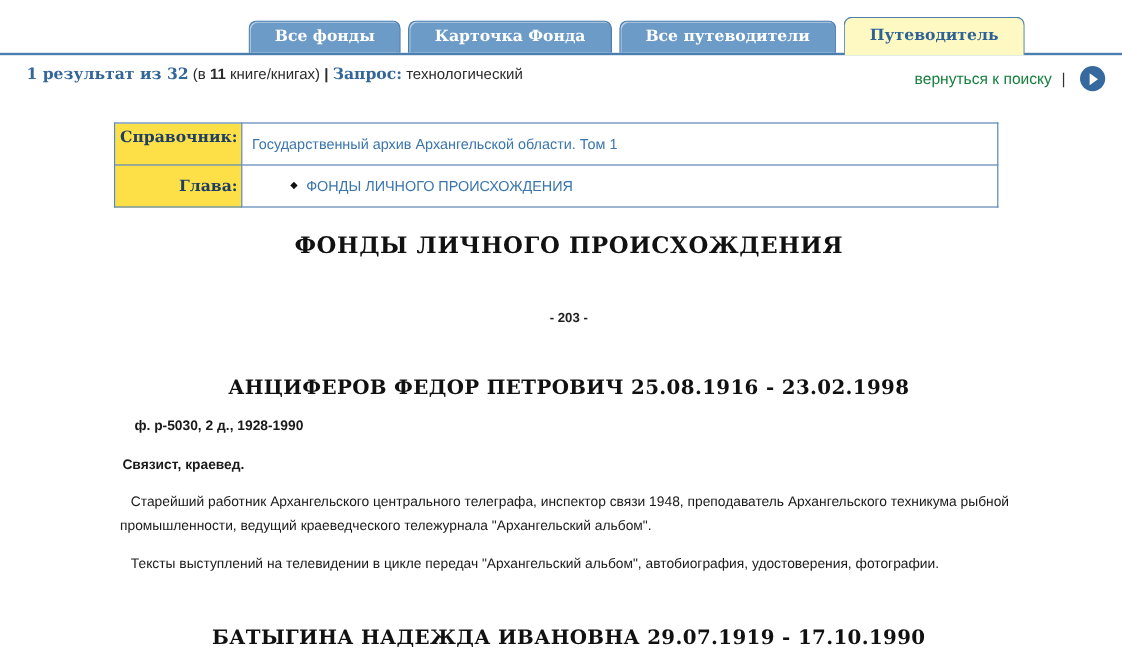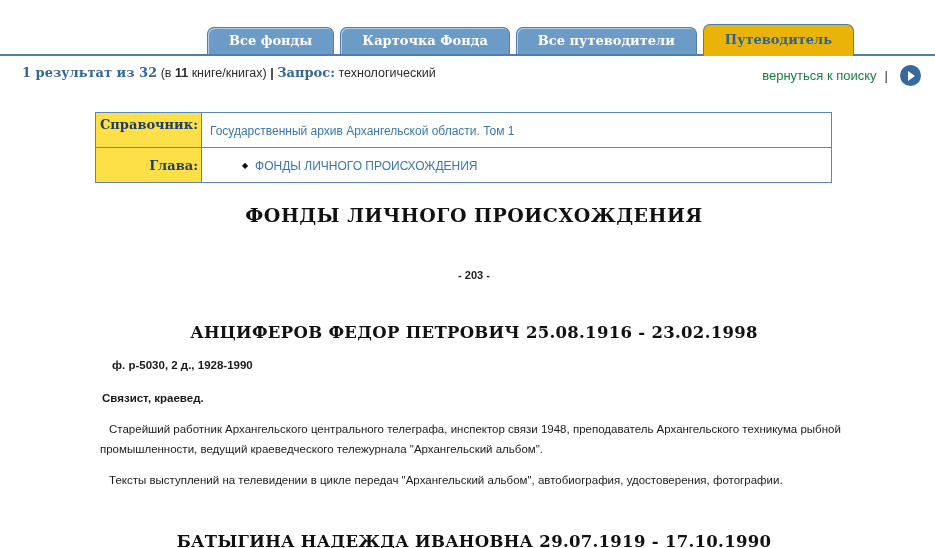--- a/index.html
+++ b/index.html
@@ -2,34 +2,34 @@
 <html><head>
 <meta charset="utf-8">
 <style>
   * { margin:0; padding:0; box-sizing:border-box; }
   html,body { width:935px; height:548px; overflow:hidden; background:#fff; }
   body { font-family:"Liberation Sans", sans-serif; color:#1a1a1a; }
 
   
   .tabbar {
     display:flex; align-items:flex-end; gap:6px;
-    padding-left:207px; height:56px;
+    padding-left:207px; height:46px;
     border-bottom:2px solid #4d7fae;
   }
   .tab {
     background:#6d9bc8;
     border:1px solid #4d7fae; border-bottom:none;
     border-radius:7px 7px 0 0;
     box-shadow: inset 1px 1px 0 rgba(255,255,255,.5);
     padding:5px 21px 6px;
     font-family:"DejaVu Serif", serif; font-weight:bold; font-size:13px;
     color:#ffffff; cursor:pointer; white-space:nowrap;
   }
   .tab.active {
-    background:#eab308; color:#2d6296;
+    background:#fef9c3; color:#2d6296;
     margin-bottom:-2px; padding-top:7px; padding-bottom:9px;
     position:relative; z-index:2;
     box-shadow:none;
   }
 
   
   .results-bar {
     display:flex; justify-content:space-between; align-items:flex-start;
     padding:9px 14px 6px 22px;
   }

